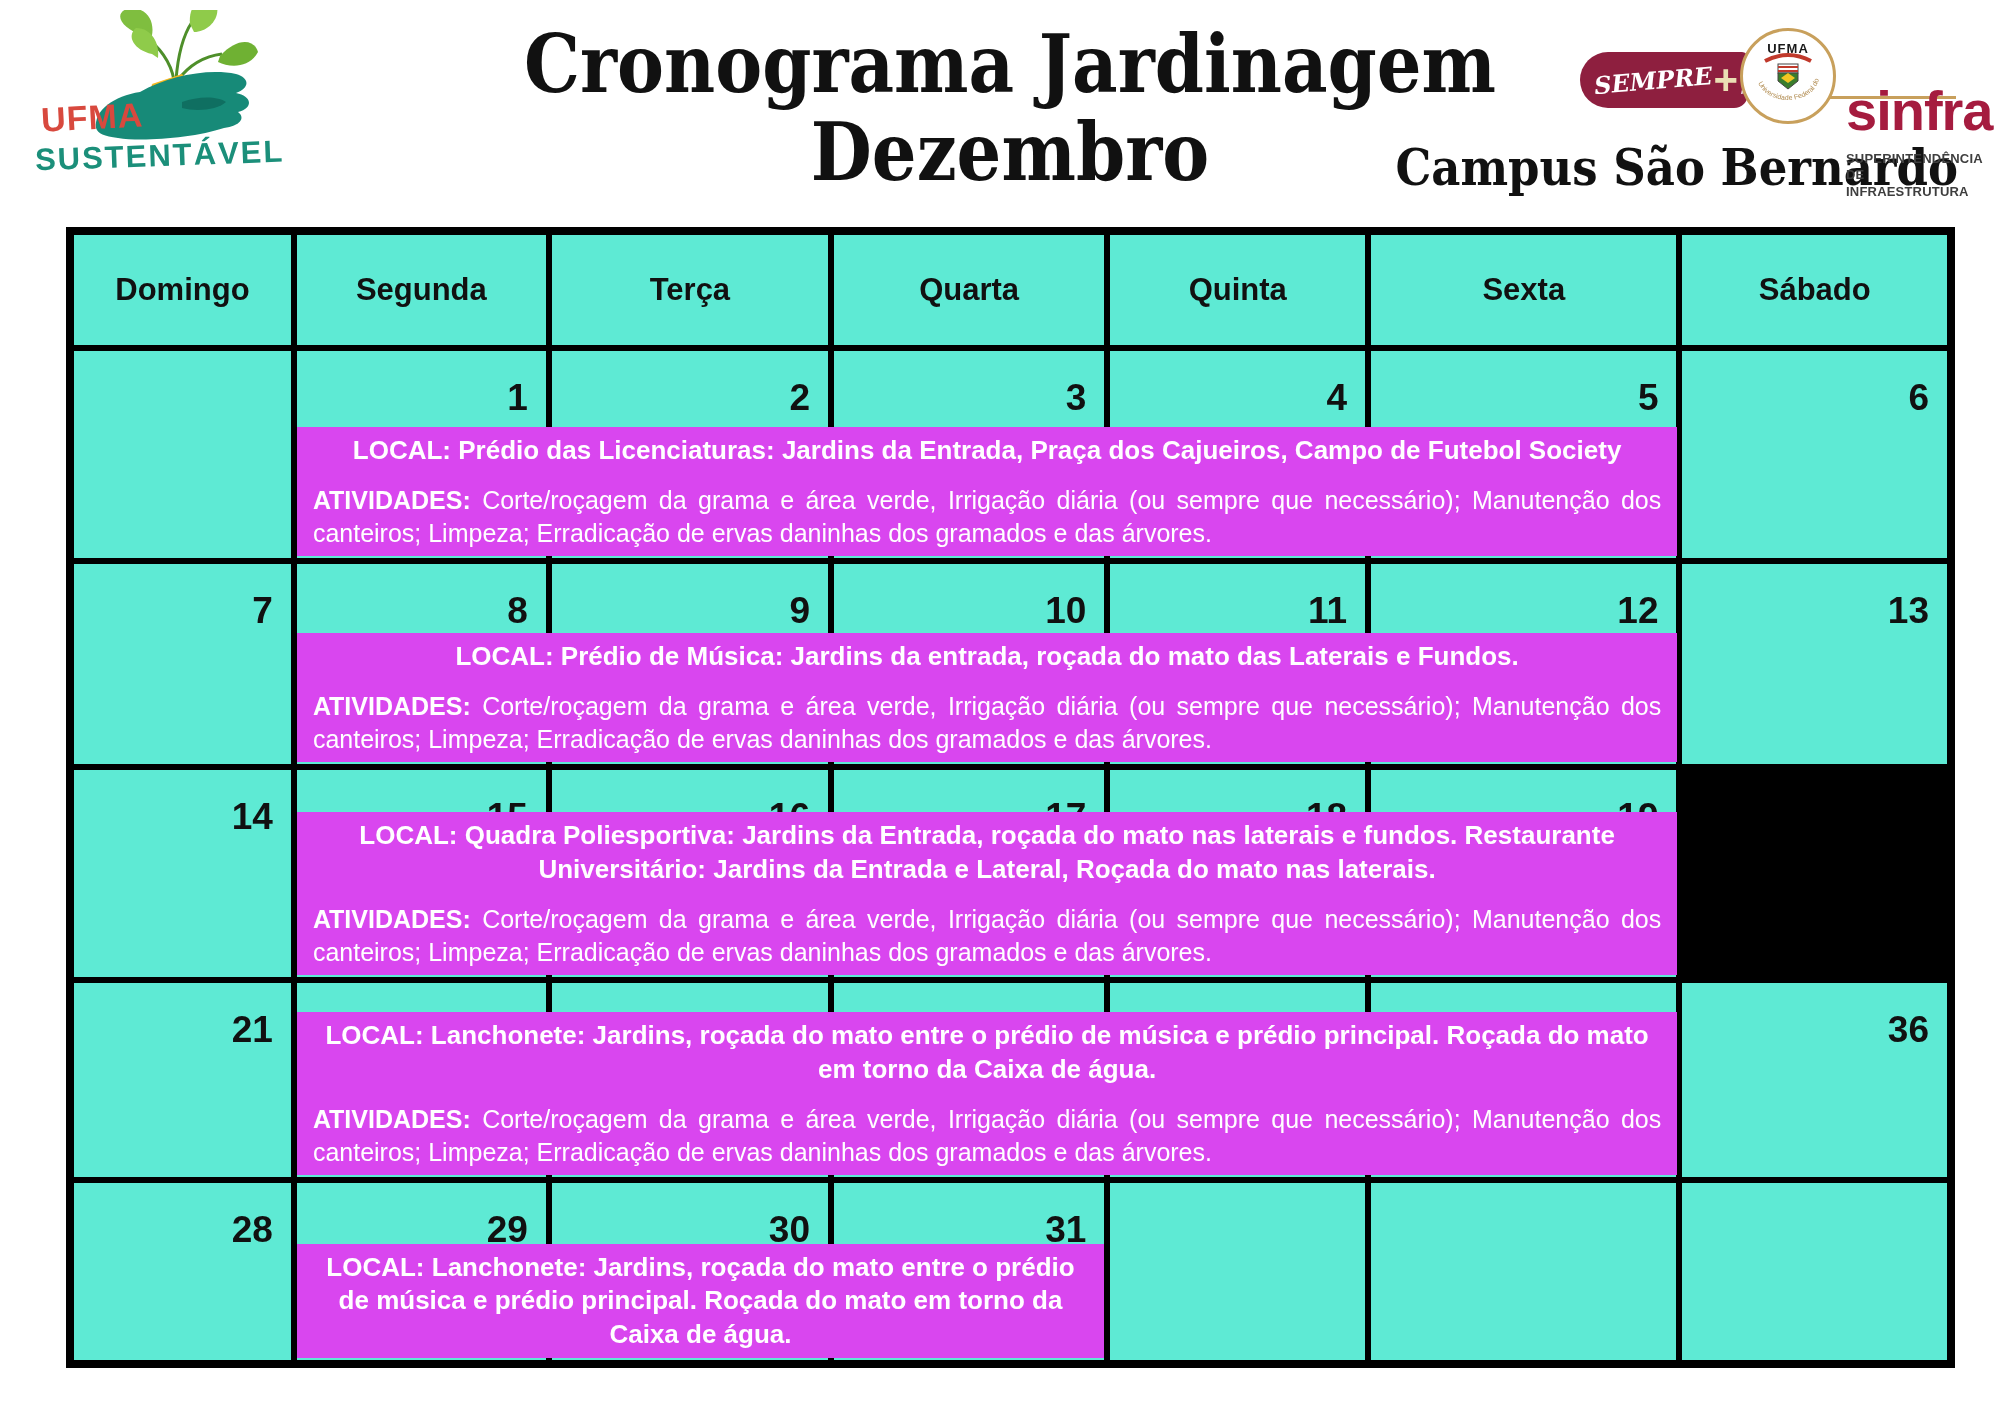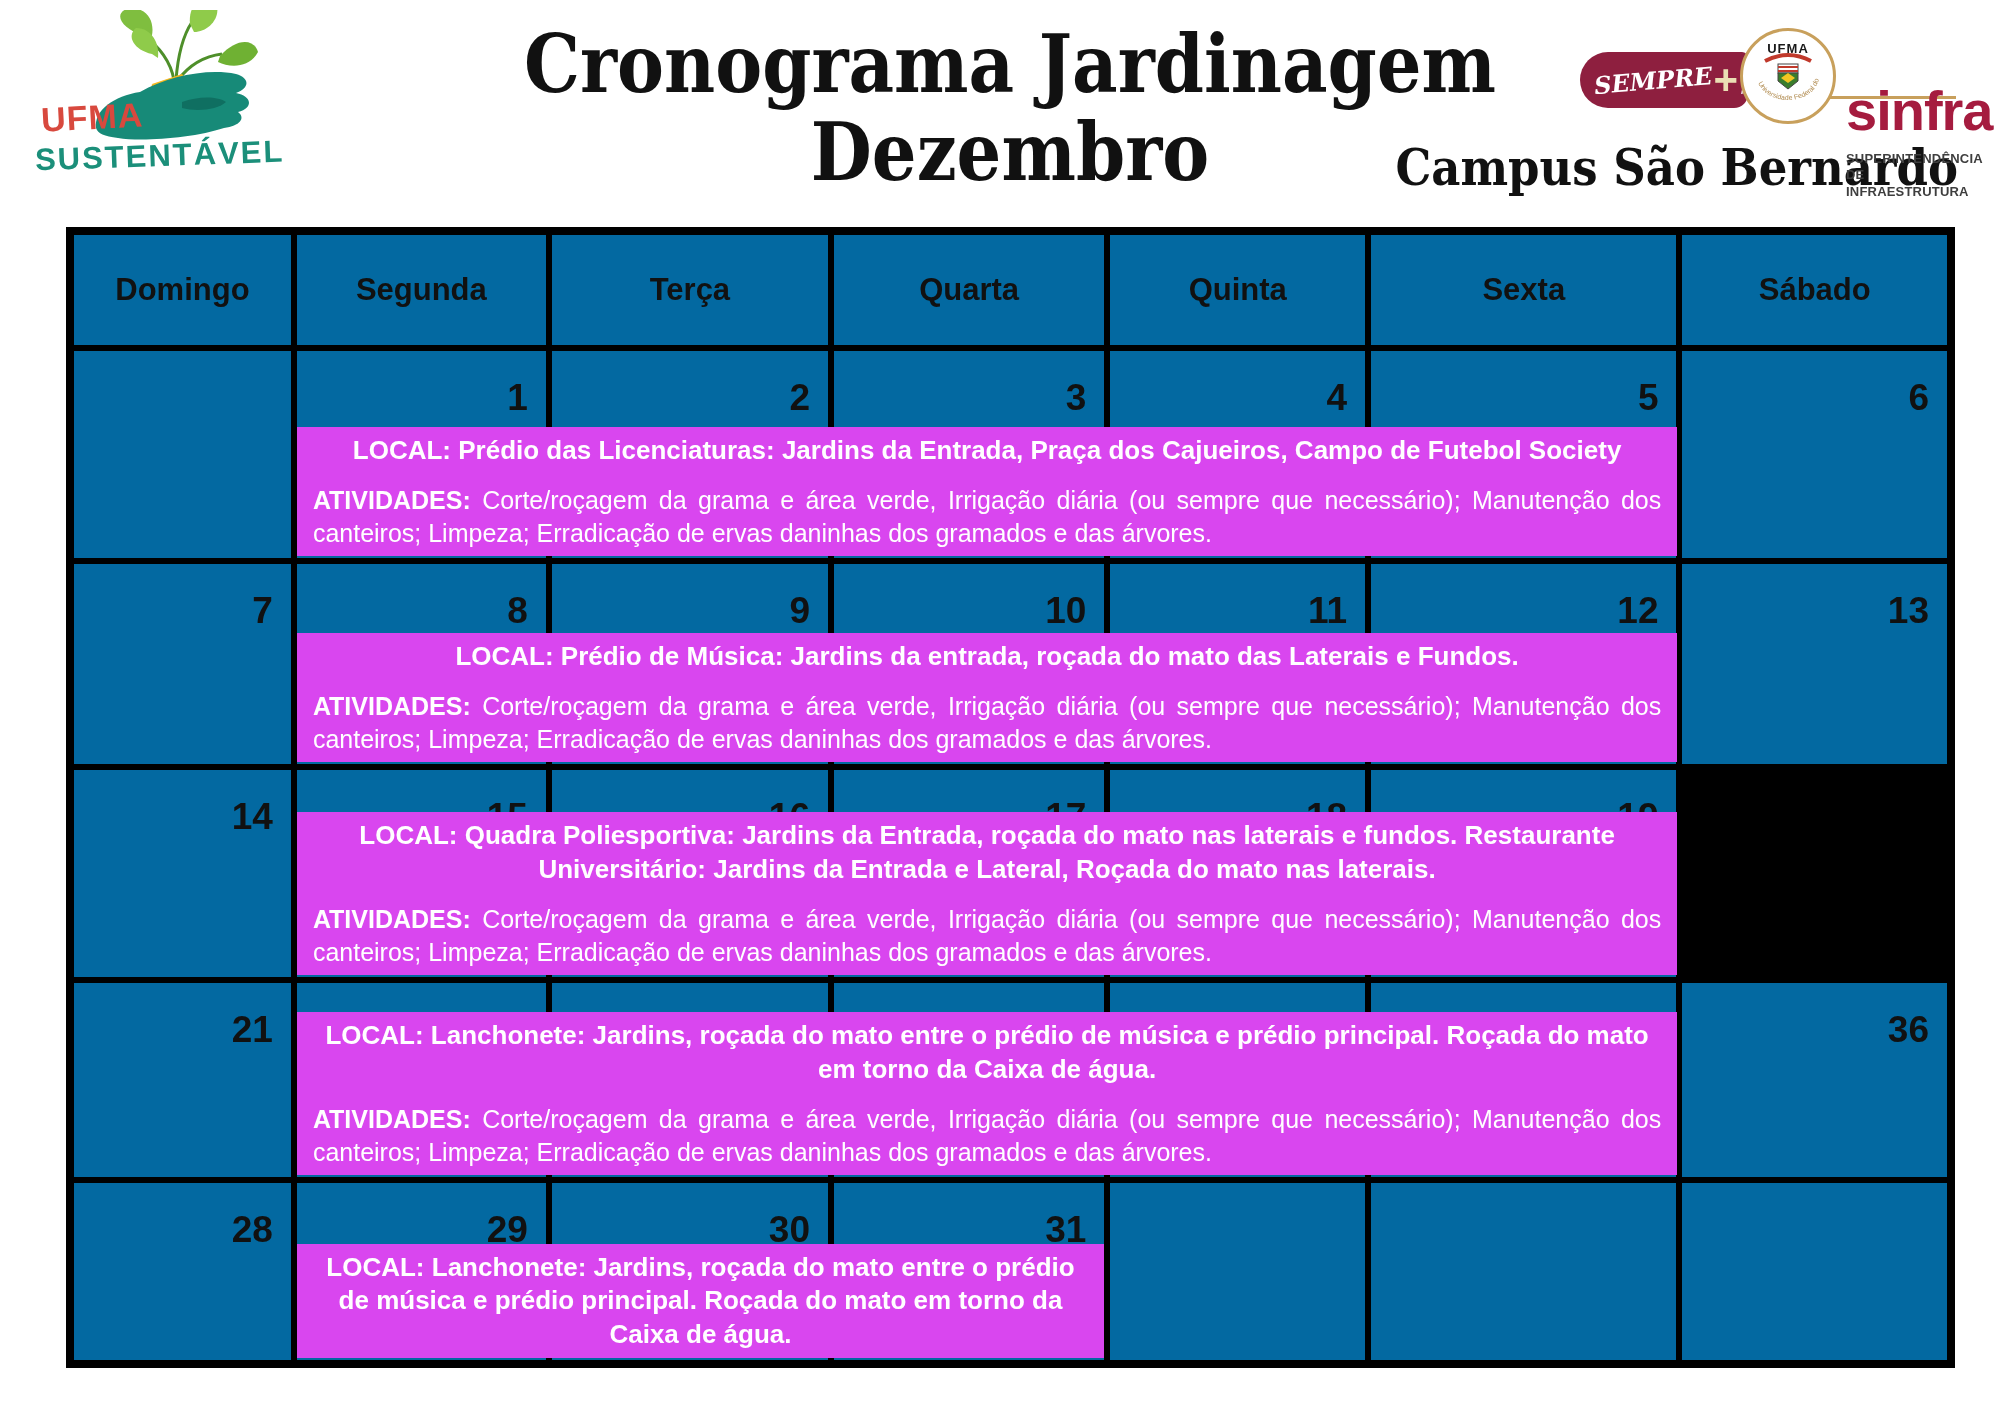--- a/index.html
+++ b/index.html
@@ -39,21 +39,21 @@
   .sinfra{position:absolute;left:1846px;top:36px;width:150px;z-index:2;margin-top:48px;}
   .sinfra .word{font-size:56px;font-weight:800;color:#A51C3F;line-height:.95;letter-spacing:-1px;}
   .sinfra .sub{margin-top:14px;font-size:13px;font-weight:700;color:#3E3E3E;line-height:1.25;letter-spacing:.2px;}
 
   
   .calendar{position:absolute;left:66px;top:227px;width:1889px;height:1141px;background:#000;
             border:8px solid #000;box-sizing:border-box;display:grid;
             grid-template-rows:110px 207px 200px 207px 194px 1fr;row-gap:6px;}
   .row{display:grid;grid-template-columns:223fr 256fr 284fr 278fr 262fr 314fr 272fr;
        column-gap:6px;position:relative;background:#000;}
-  .cell{background:#0369a1;box-sizing:border-box;}
+  .cell{background:#5eead4;box-sizing:border-box;}
   .hcell{display:flex;align-items:center;justify-content:center;
          font-weight:700;font-size:31px;color:#111;}
   .dcell{text-align:right;padding:26px 18px 0 0;font-weight:700;font-size:37px;color:#111;}
 
   .banner{position:absolute;left:11.9%;width:73.7%;bottom:2px;background:#d946ef;color:#fff;
           padding:7px 16px;box-sizing:border-box;z-index:3;}
   .banner.narrow{width:43.1%;}
   .banner p{margin:0;}
   .banner .local{text-align:center;font-weight:700;font-size:26px;line-height:1.28;}
   .banner .ativ{text-align:justify;font-size:25px;line-height:1.3;margin-top:17px;}

